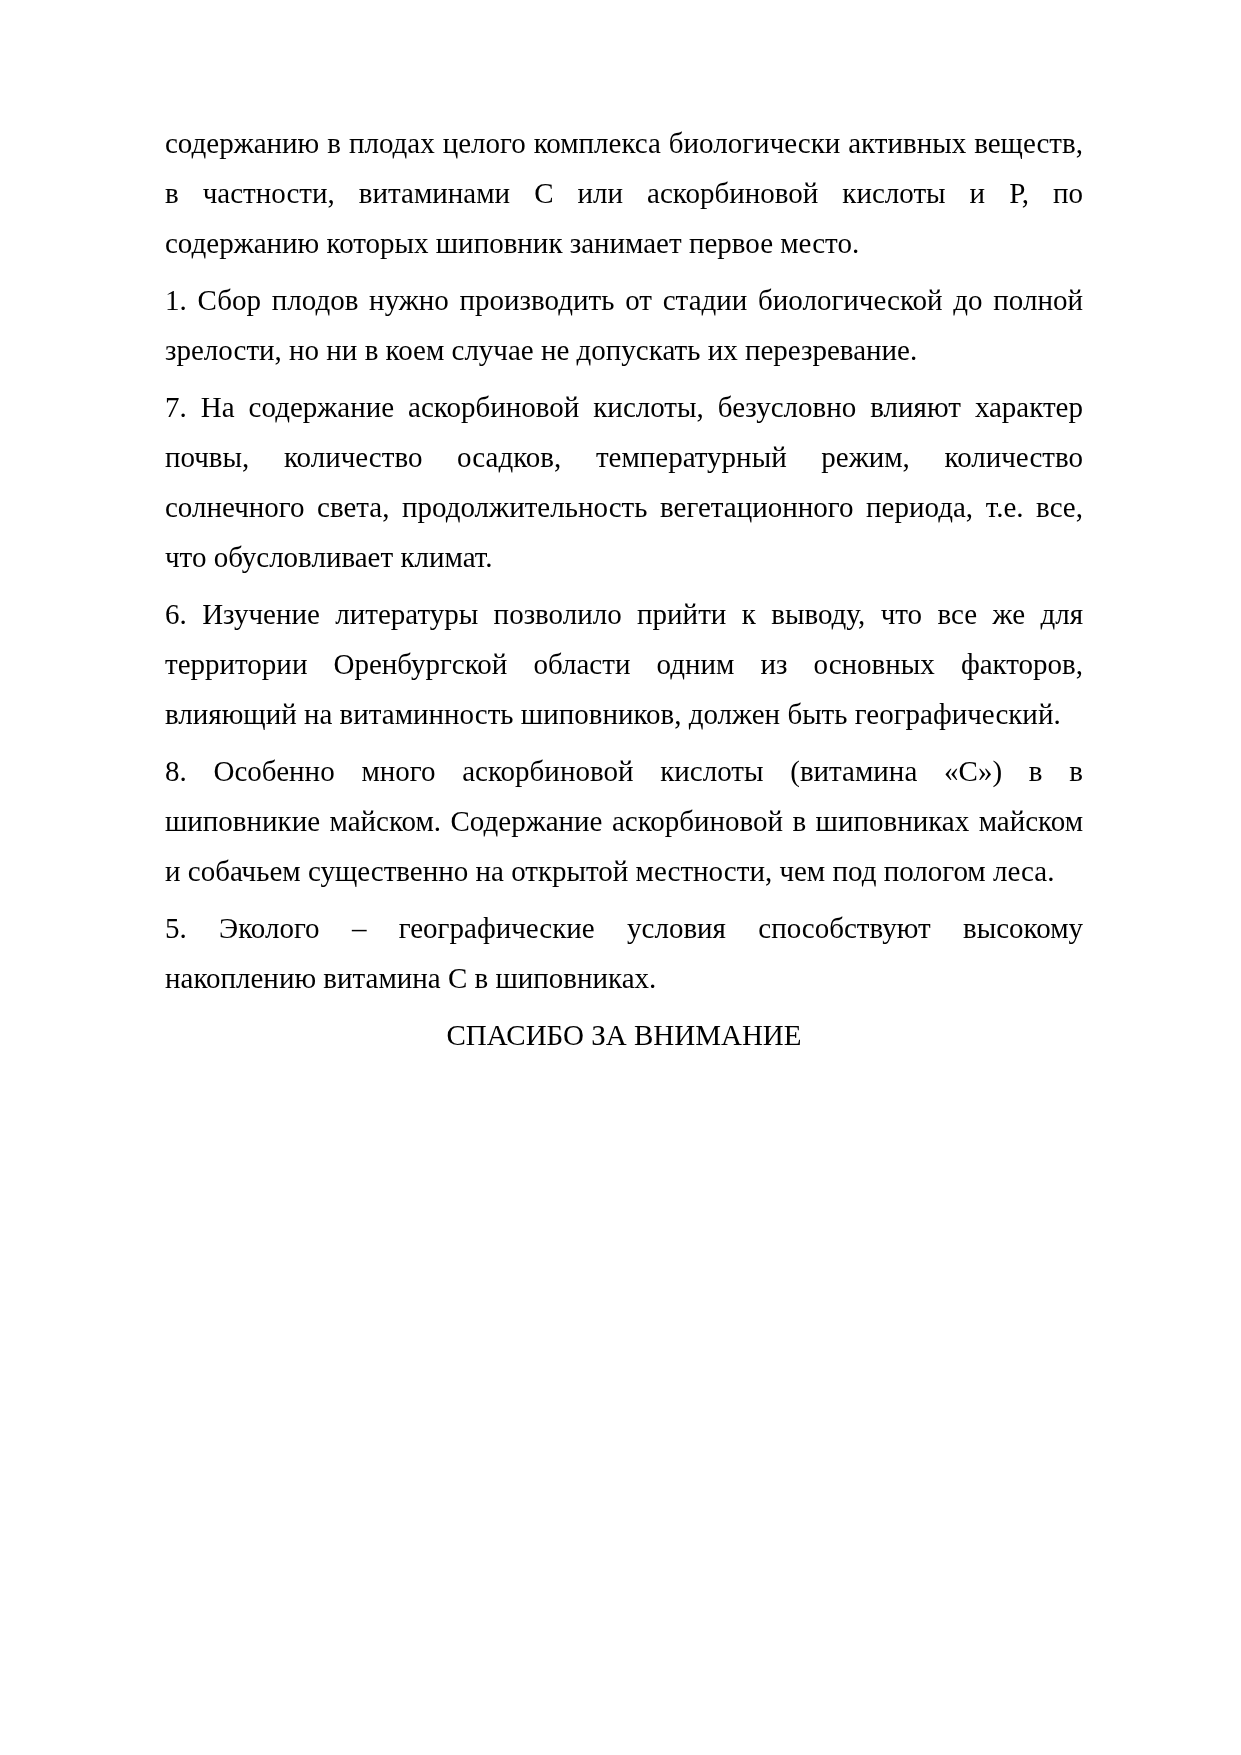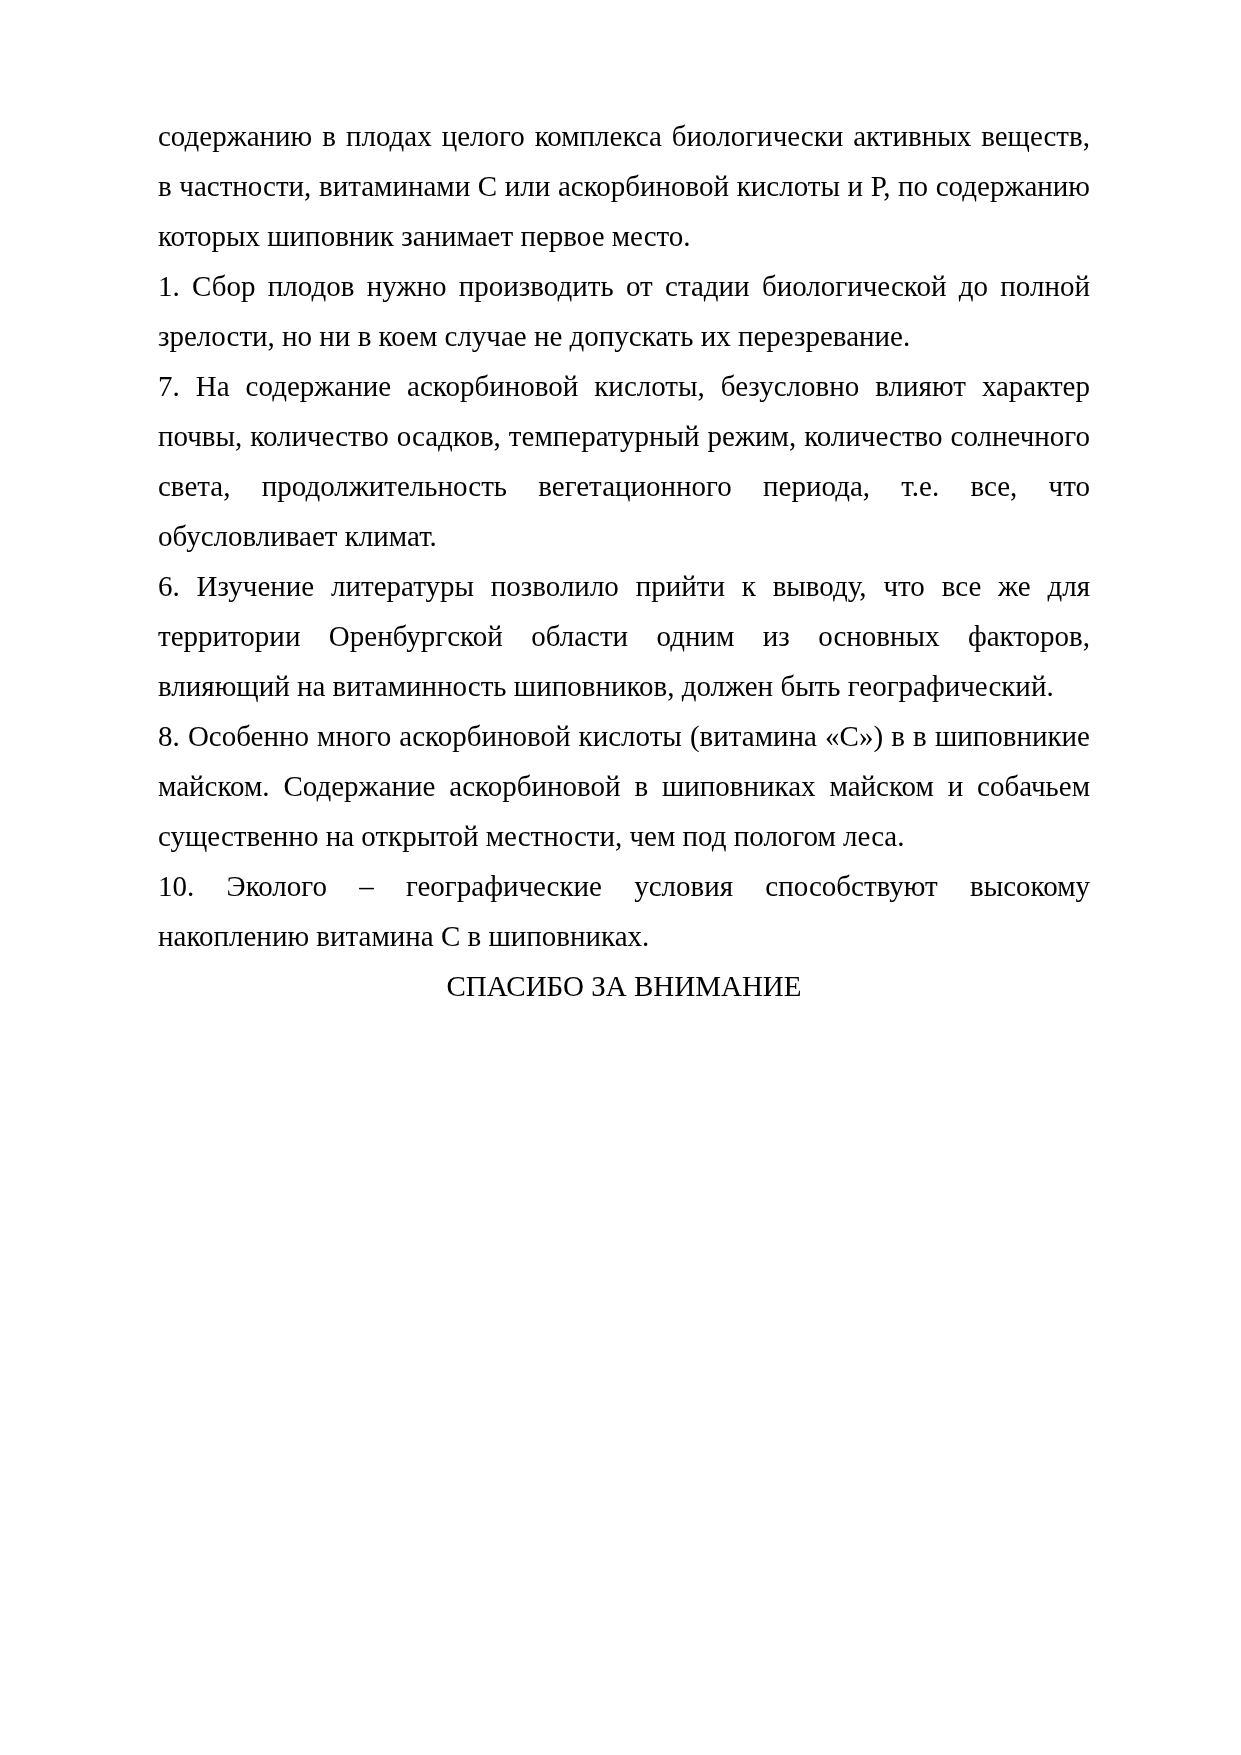--- a/index.html
+++ b/index.html
@@ -18,35 +18,35 @@
     position: absolute;
     left: 158px;
     top: 111px;
     width: 932px;
     color: #000000;
     font-family: "Liberation Serif", "DejaVu Serif", serif;
     font-size: 29px;
     line-height: 50px;
   }
   .textblock p {
-    margin: 0;
+    margin: 7px;
     padding: 0;
     text-align: justify;
     text-align-last: left;
   }
   .textblock p.closing {
     text-align-last: center;
   }
 </style>
 </head>
 <body>
 
 <div class="page">
   <div class="textblock">
     <p>содержанию в плодах целого комплекса биологически активных веществ, в частности, витаминами С или аскорбиновой кислоты и Р, по содержанию которых шиповник занимает первое место.</p>
     <p>1. Сбор плодов нужно производить от стадии биологической до полной зрелости, но ни в коем случае не допускать их перезревание.</p>
     <p>7. На содержание аскорбиновой кислоты, безусловно влияют характер почвы, количество осадков, температурный режим, количество солнечного света, продолжительность вегетационного периода, т.е. все, что обусловливает климат.</p>
     <p>6. Изучение литературы позволило прийти к выводу, что все же для территории Оренбургской области одним из основных факторов, влияющий на витаминность шиповников, должен быть географический.</p>
     <p>8. Особенно много аскорбиновой кислоты (витамина «С») в в шиповникие майском. Содержание аскорбиновой в шиповниках майском и собачьем существенно на открытой местности, чем под пологом леса.</p>
-    <p>10. Эколого – географические условия способствуют высокому накоплению витамина С в шиповниках.</p>
+    <p>5. Эколого – географические условия способствуют высокому накоплению витамина С в шиповниках.</p>
     <p class="closing">СПАСИБО ЗА ВНИМАНИЕ</p>
   </div>
 </div>
 
 </body></html>

